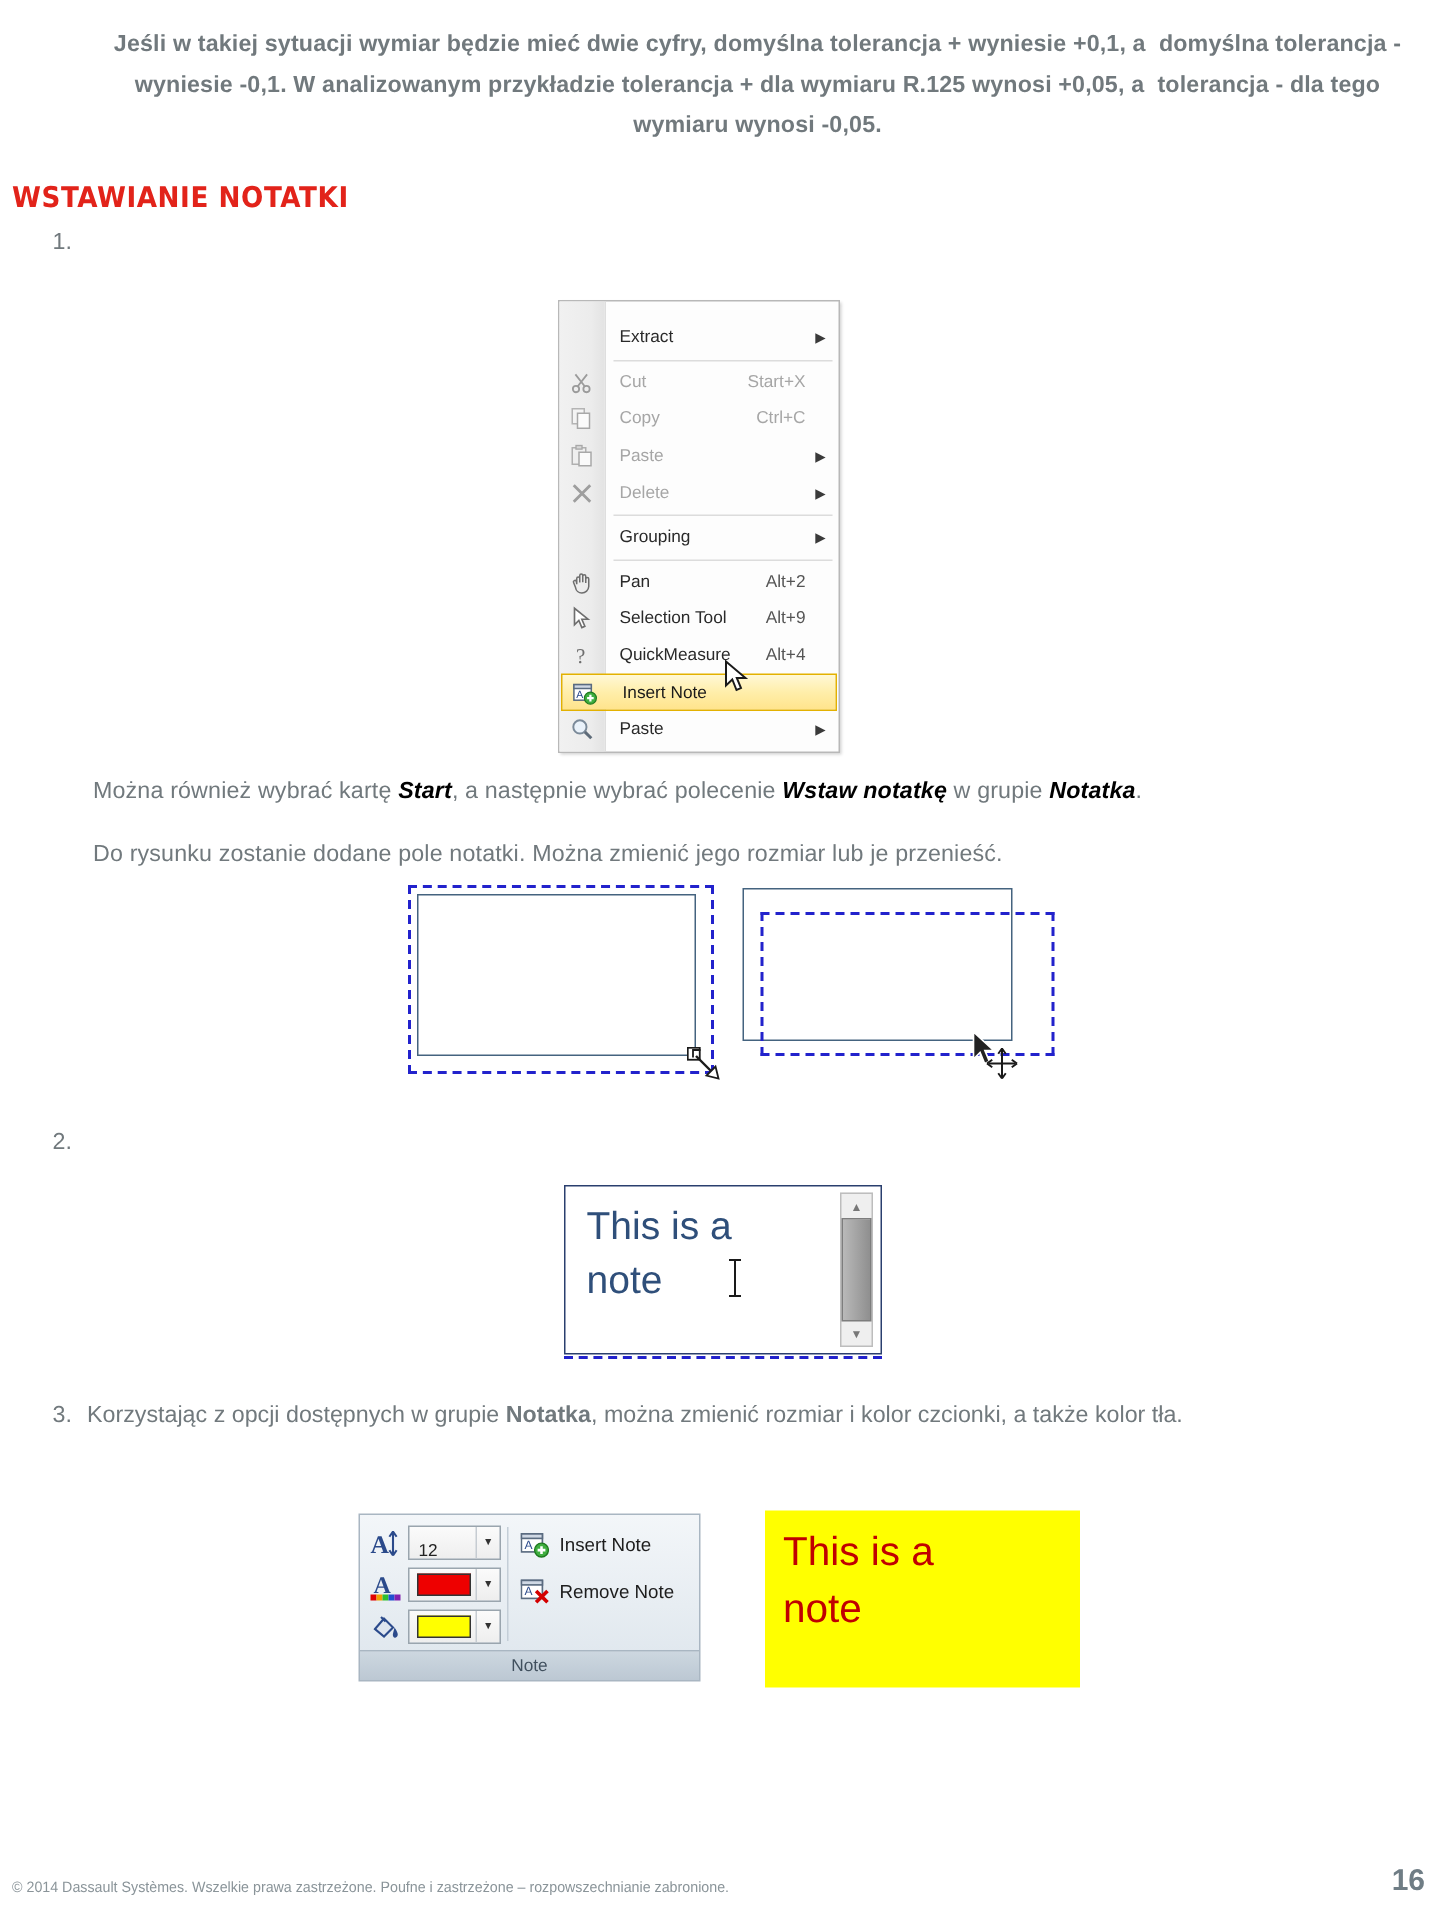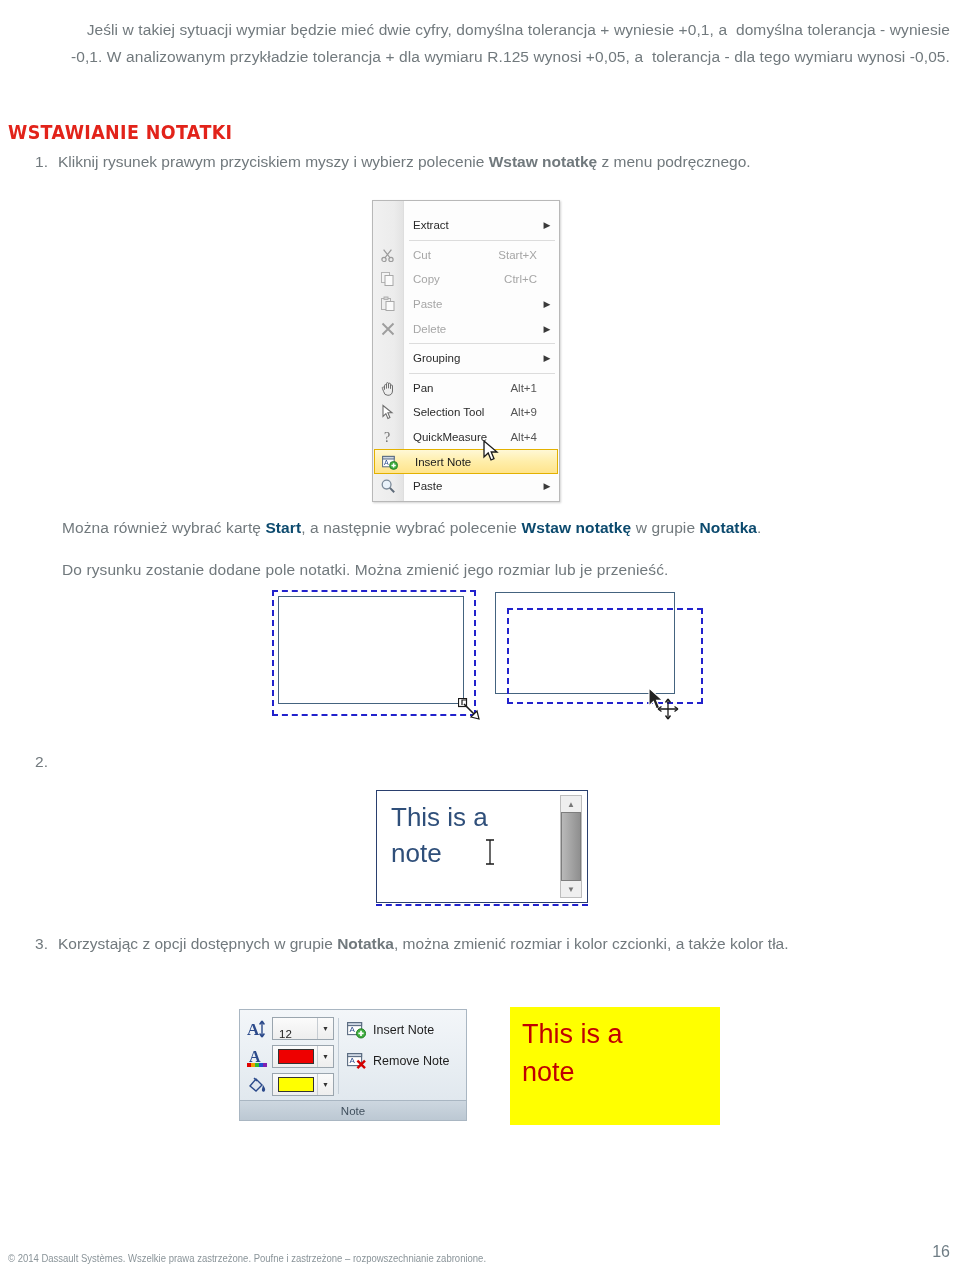--- a/index.html
+++ b/index.html
@@ -21,27 +21,28 @@
     position: absolute;
     left: 0; top: 0;
     width: 960px;
   }
   .para {
     font-size: 15.5px;
     line-height: 27px;
     color: #71797d;
     letter-spacing: .1px;
   }
-  .para b, .para strong { color: #0c4a6e; font-weight: bold; }
+  .para b, .para strong { color: #000000; font-weight: bold; font-style: italic; }
 
   #intro-para {
     position: absolute;
     left: 60px; top: 0px;
     width: 890px;
-    text-align: right;
+    text-align: center;
+    font-weight: bold;
   }
 
   #section-heading {
     position: absolute;
     left: 8px; top: 105px;
     font-size: 19px;
     font-weight: bold;
     letter-spacing: .4px;
     color: #e2231a;
     font-family: "DejaVu Sans", sans-serif;
@@ -297,37 +298,36 @@
     left: 8px; top: 1253px;
     font-size: 10px;
     color: #8a9499;
     transform: scaleX(.95);
     transform-origin: left center;
     white-space: nowrap;
   }
   #footer-pagenum {
     position: absolute;
     right: 10px; top: 1243px;
-    font-size: 16px;
+    font-size: 20px;
     color: #6f7d85;
-    font-weight: normal;
+    font-weight: bold;
   }
 </style>
 </head>
 <body>
 
 <div class="page-body">
 
   <p class="para" id="intro-para">Jeśli w takiej sytuacji wymiar będzie mieć dwie cyfry, domyślna tolerancja + wyniesie +0,1, a&nbsp; domyślna tolerancja - wyniesie -0,1. W analizowanym przykładzie tolerancja + dla wymiaru R.125 wynosi +0,05, a&nbsp; tolerancja - dla tego wymiaru wynosi -0,05.</p>
 
   <h2 id="section-heading">WSTAWIANIE NOTATKI</h2>
 
   <div class="numbered" id="item-1">
     <span class="num">1.</span>
-    <span class="txt">Kliknij rysunek prawym przyciskiem myszy i wybierz polecenie <b>Wstaw notatkę</b> z menu podręcznego.</span>
   </div>
 
   <div id="context-menu">
     <div class="gutter"></div>
     <div id="context-menu-items">
         <div class="menu-item">
           <span class="mi-icon"></span>
           <span class="mi-label">Extract</span>
           <span class="mi-accel"></span>
           <span class="mi-arrow">▶</span>
@@ -388,21 +388,21 @@
           <span class="mi-arrow">▶</span>
         </div>
         <div class="menu-sep"></div>
         <div class="menu-item">
           <span class="mi-icon">
             <svg viewBox="0 0 16 16" width="16" height="16">
               <path d="M4.5,9.5 L4.5,5.6 a1,1 0 0 1 2,0 L6.5,8.4 L6.5,3.6 a1,1 0 0 1 2,0 L8.5,8.2 L8.5,4.2 a1,1 0 0 1 2,0 L10.5,8.6 L10.5,6 a1,1 0 0 1 2,0 L12.5,11 a4.6,4.6 0 0 1 -4.6,4.3 a4.2,4.2 0 0 1 -4.2,-3.6 L2.4,8.4 a1,1 0 0 1 1.8,-0.9 Z" fill="none" stroke="#6e6e6e" stroke-width="1"></path>
             </svg>
           </span>
           <span class="mi-label">Pan</span>
-          <span class="mi-accel">Alt+1</span>
+          <span class="mi-accel">Alt+2</span>
           <span class="mi-arrow"></span>
         </div>
         <div class="menu-item">
           <span class="mi-icon">
             <svg viewBox="0 0 16 16" width="16" height="16">
               <path d="M3,1.5 L3,12.5 L5.9,9.6 L7.9,14.4 L9.9,13.5 L7.9,8.8 L12,8.8 Z" fill="#ffffff" stroke="#6e6e6e" stroke-width="1.1"></path>
             </svg>
           </span>
           <span class="mi-label">Selection Tool</span>
           <span class="mi-accel">Alt+9</span>

